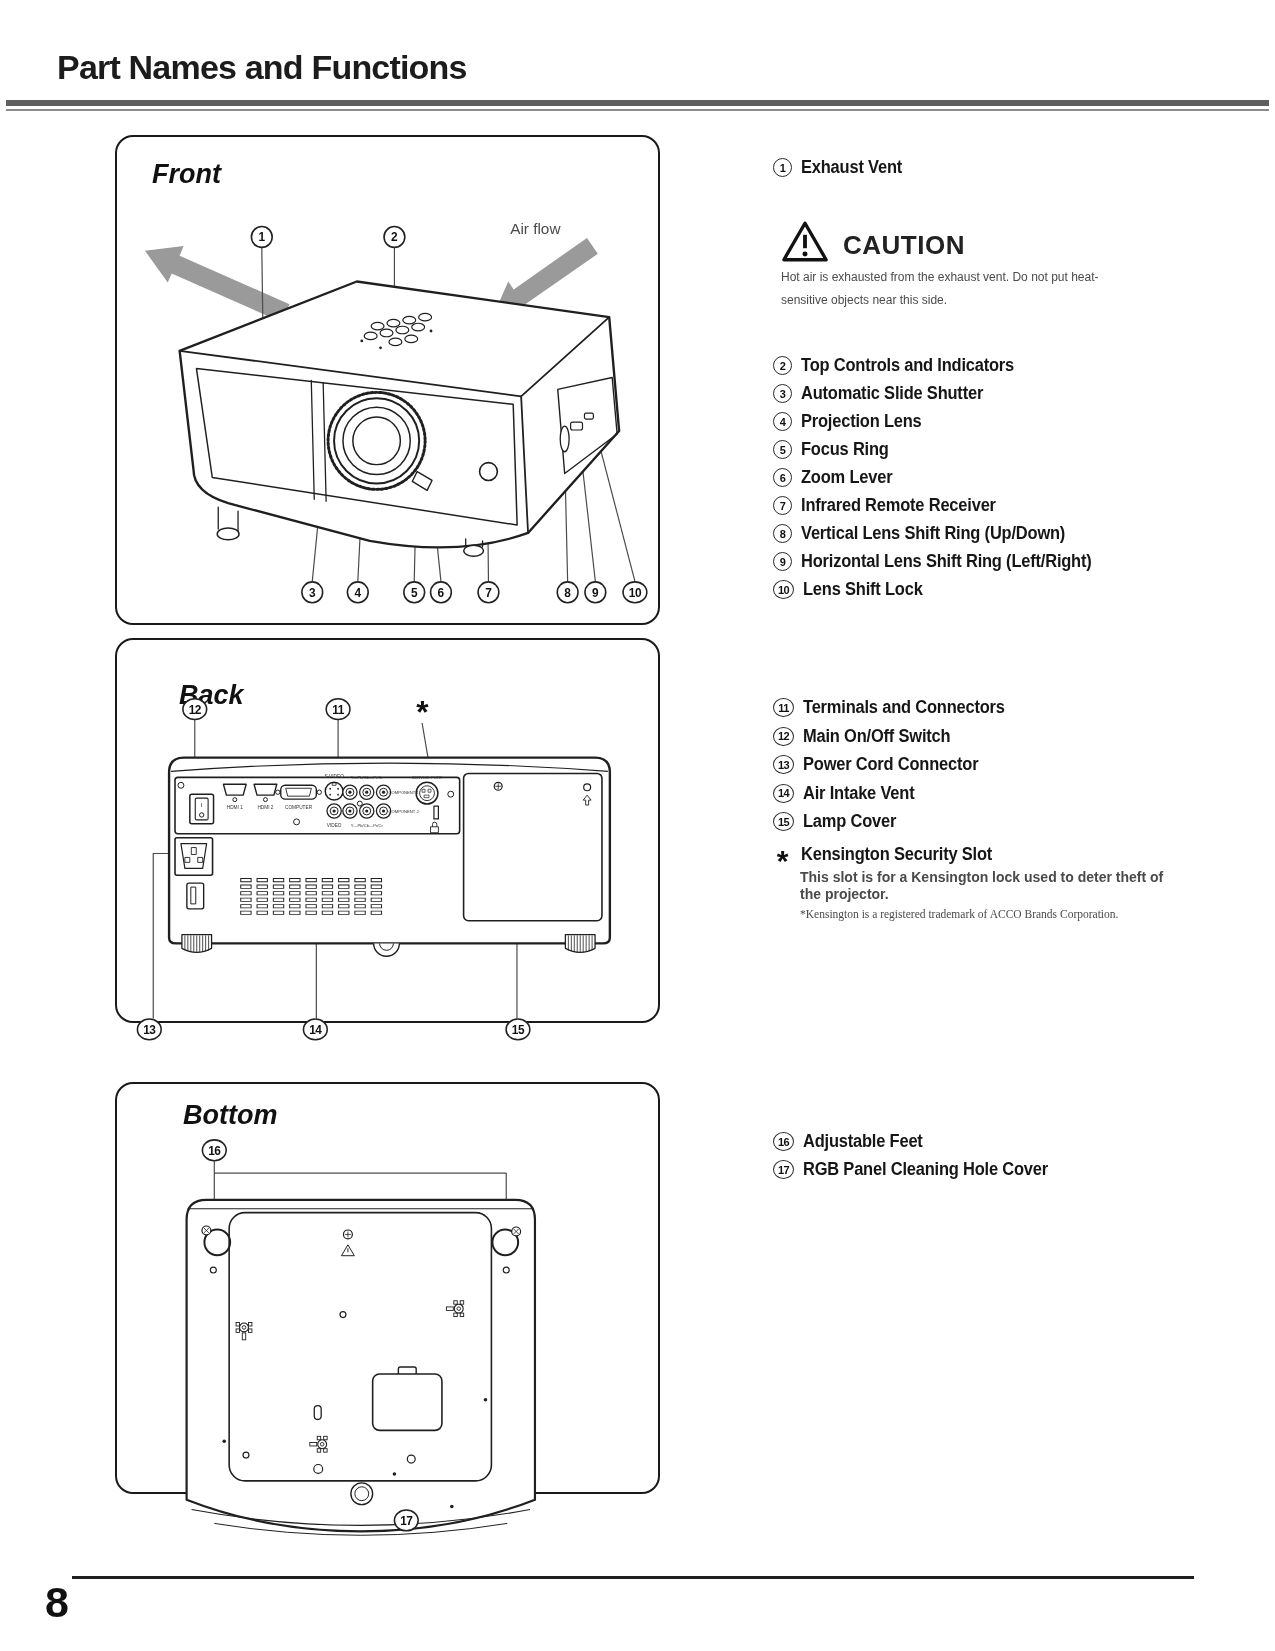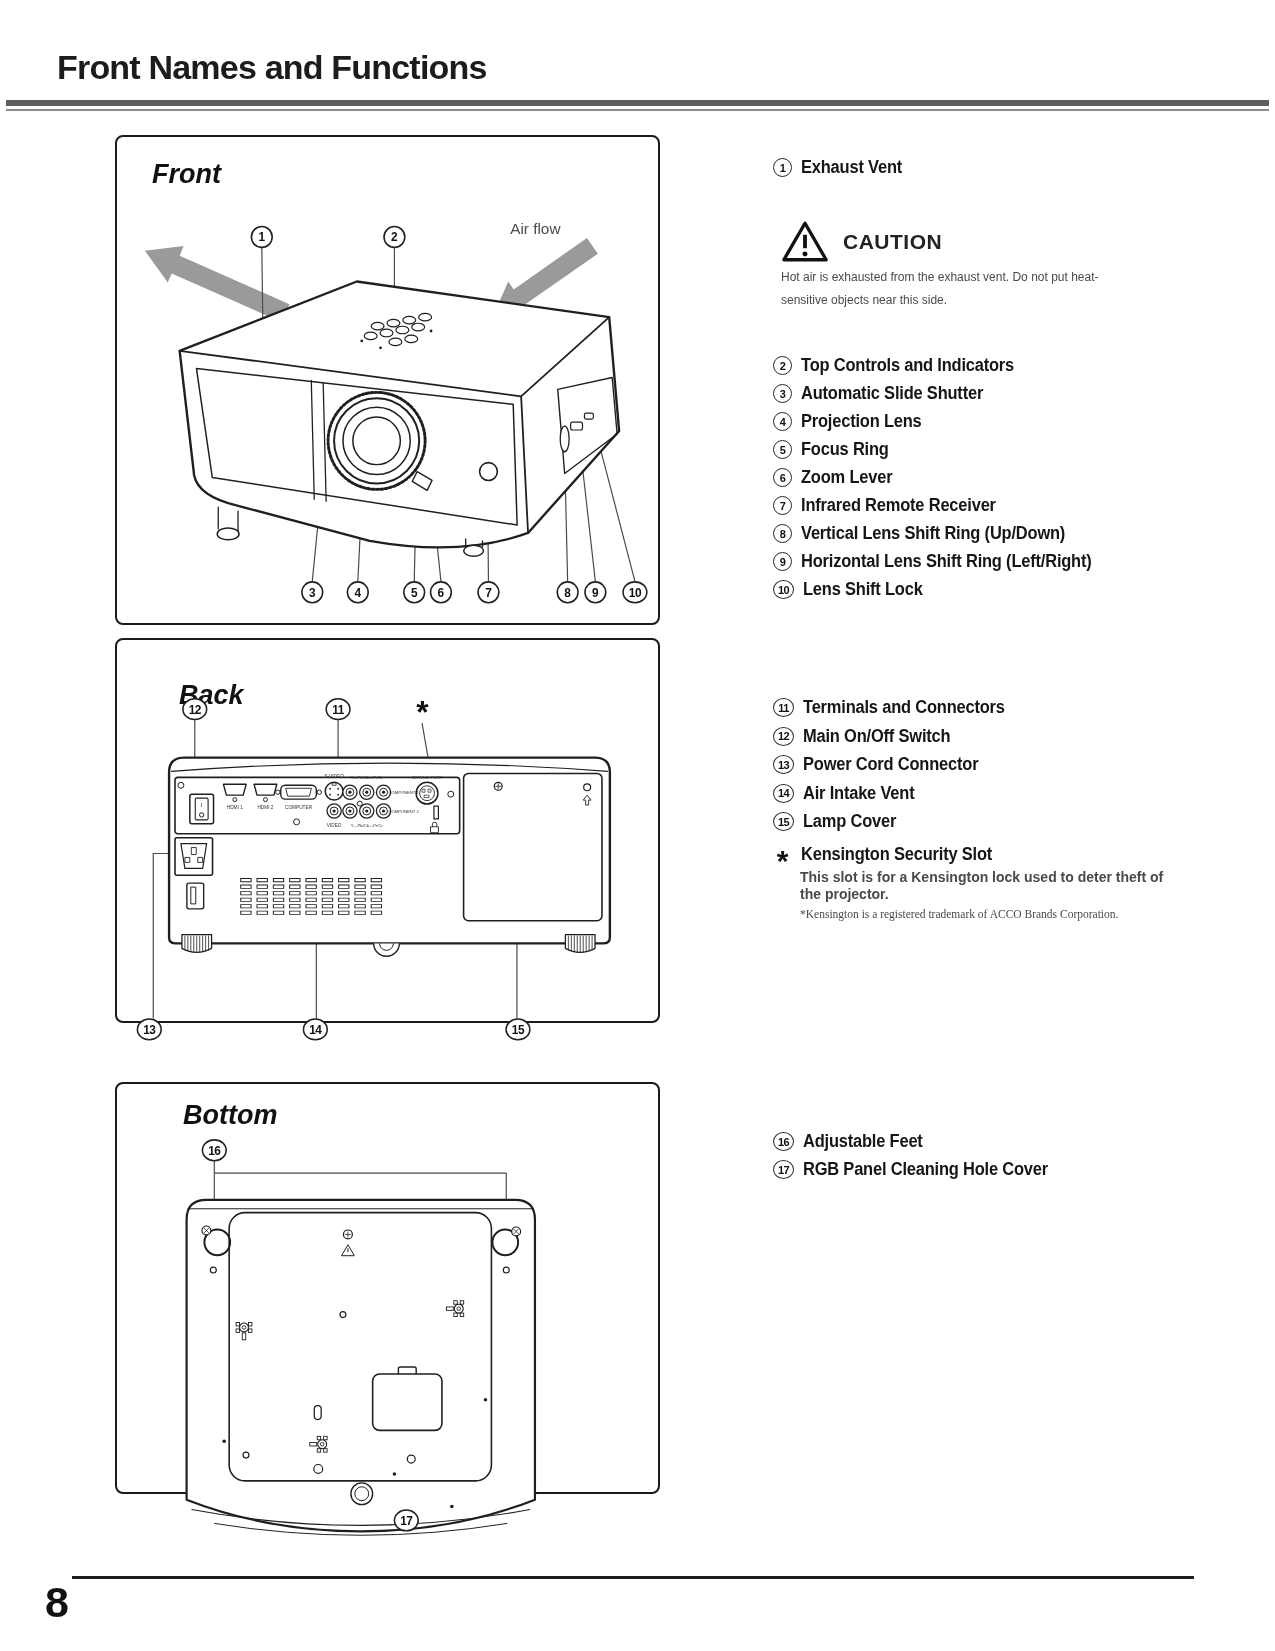--- a/index.html
+++ b/index.html
@@ -3,45 +3,45 @@
 <meta charset="utf-8">
 <style>
   html,body{margin:0;padding:0;background:#fff;}
   body{width:1275px;height:1651px;position:relative;font-family:"Liberation Sans",sans-serif;color:#1c1c1c;overflow:hidden;}
   .abs{position:absolute;}
   
   .page-title{left:57px;top:48px;font-size:34px;font-weight:bold;letter-spacing:-0.8px;color:#1c1c1c;white-space:nowrap;}
   .rule-thick{left:6px;top:100px;width:1263px;height:6px;background:#5f5f5f;}
   .rule-thin{left:6px;top:109px;width:1263px;height:2px;background:#8c8c8c;}
   
-  .dbox{left:115px;width:545px;border:2.5px solid #1a1a1a;border-radius:8px;box-sizing:border-box;background:#fff;}
+  .dbox{left:115px;width:545px;border:2.5px solid #1a1a1a;border-radius:18px;box-sizing:border-box;background:#fff;}
   .dbox svg{position:absolute;left:0;top:0;}
   .dhead{position:absolute;font-size:27px;font-weight:bold;font-style:italic;color:#111;white-space:nowrap;}
   
   .leg-row{position:absolute;display:flex;align-items:center;gap:9px;height:19px;white-space:nowrap;}
   .list{position:absolute;left:773px;}
   .list .row{display:flex;align-items:center;gap:9px;height:19px;margin-bottom:9px;white-space:nowrap;}
   .co{box-sizing:border-box;flex:0 0 auto;width:19px;height:19px;border:1.7px solid #2a2a2a;border-radius:50%;display:flex;align-items:center;justify-content:center;font-size:11px;font-weight:bold;letter-spacing:-0.5px;color:#111;}
   .co.wide{width:21px;}
   .lbl{font-size:17.5px;font-weight:bold;color:#161616;letter-spacing:-0.2px;display:inline-block;transform:scaleX(.94);transform-origin:left center;}
   .para{position:absolute;color:#4a4a4a;}
-  .caution-title{position:absolute;font-size:21px;font-weight:bold;color:#222;letter-spacing:.5px;}
+  .caution-title{position:absolute;font-size:26px;font-weight:bold;color:#222;letter-spacing:.5px;}
   .ken-mark{flex:0 0 auto;width:19px;font-size:30px;font-weight:bold;color:#111;transform:translateY(6px);text-align:center;}
   .footnote{position:absolute;font-size:11.5px;color:#4a4a4a;}
   
   .footer-line{left:72px;top:1576px;width:1122px;height:2.5px;background:#1f1f1f;}
   .page-num{left:45px;top:1578px;font-size:43px;font-weight:bold;color:#111;}
   svg text{font-family:"Liberation Sans",sans-serif;}
   .cline{stroke:#4a4a4a;stroke-width:1.2;fill:none;}
   .conlbl{fill:#333;}
 </style>
 </head>
 <body>
 
-<div class="abs page-title">Front Names and Functions</div>
+<div class="abs page-title">Part Names and Functions</div>
 <div class="abs rule-thick"></div>
 <div class="abs rule-thin"></div>
 
 <div class="abs dbox" style="top:135px;height:490px;">
   <div class="dhead" style="left:35px;top:22px;">Front</div>
   <svg viewBox="0 0 545 490" width="540" height="485">
 
     <polygon fill="#9a9a9a" points="174,169 63,120 67,110 28,115 51,147 55,138 166,187"></polygon>
     <polygon fill="#9a9a9a" points="474.5,102 400.5,154 395,146 380,180 417,177 411.5,169.5 485.5,118"></polygon>
     <text x="397" y="98" font-size="15.5" fill="#4a4a4a">Air flow</text>

